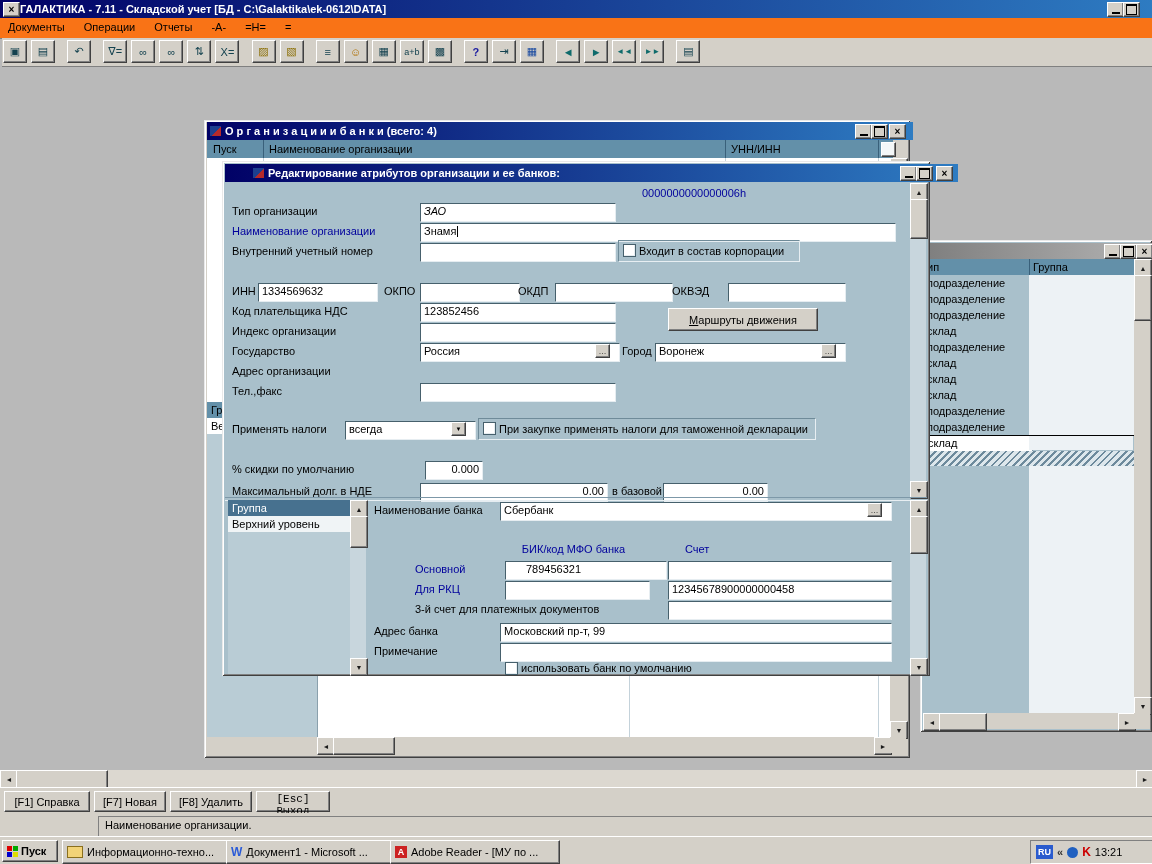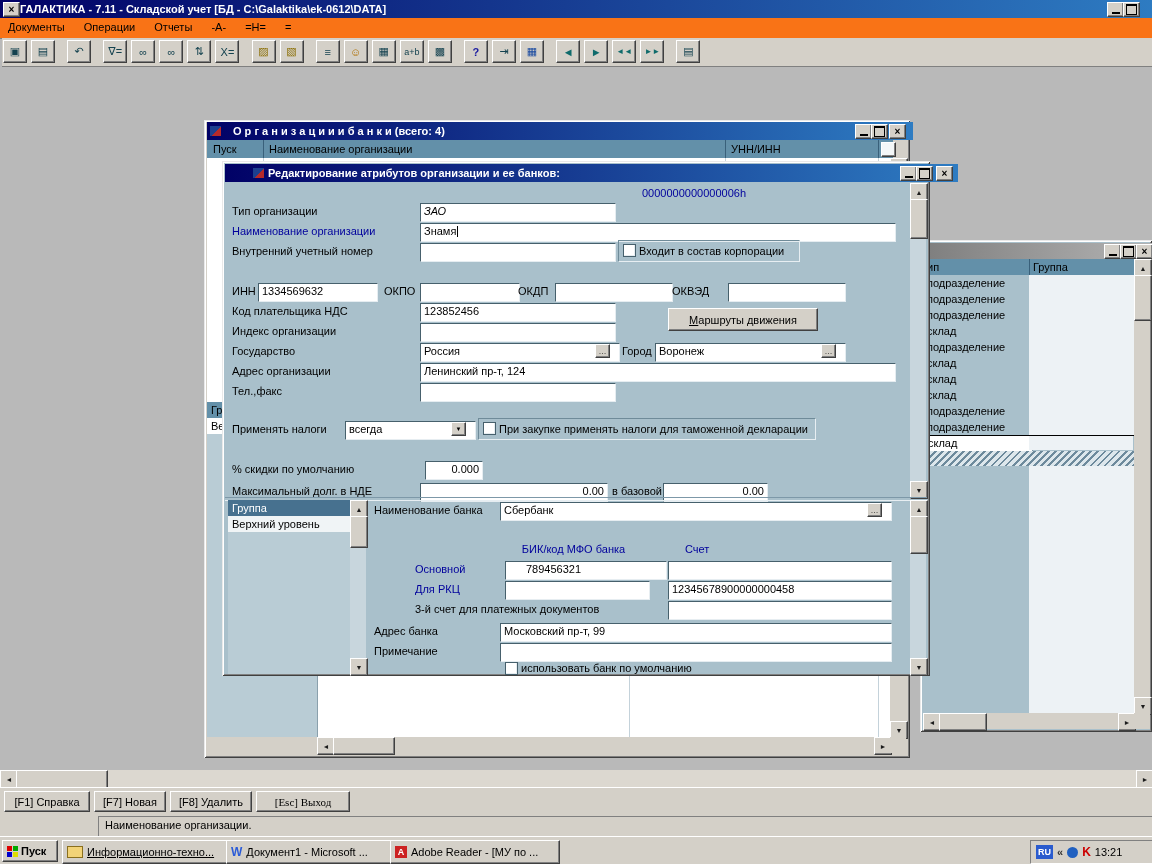--- a/index.html
+++ b/index.html
@@ -91,21 +91,21 @@
   <button class="tb-b btn gap" style="color:#0f6b6b;">◄</button>
   <button class="tb-b btn" style="color:#0f6b6b;">►</button>
   <button class="tb-b btn" style="color:#0f6b6b;font-size:8px;">◄◄</button>
   <button class="tb-b btn" style="color:#0f6b6b;font-size:8px;">►►</button>
   <button class="tb-b btn gap">▤</button>
 </div>
 
 <div class="abs win" style="left:204px;top:120px;width:706px;height:638px;z-index:10;">
   <div class="abs ttl" style="left:3px;top:2px;width:700px;height:18px;">
     <span class="logo" style="width:11px;height:10px;"></span>
-    <span style="margin-left:12px;">О р г а н и з а ц и и  и  б а н к и (всего: 4)</span>
+    <span style="margin-left:4px;">О р г а н и з а ц и и  и  б а н к и (всего: 4)</span>
     <div class="tbtn btn" style="right:41px;">
         <div style="width:8px;height:2px;background:#000;margin-top:7px;"></div>
       </div>
     <div class="tbtn btn" style="right:25px;">
         <div style="width:9px;height:8px;border:1px solid #000;border-top:2px solid #000;"></div>
       </div>
     <div class="tbtn btn" style="right:7px;">
         <span>×</span>
       </div>
   </div>
@@ -271,21 +271,20 @@
   <div class="fld" style="left:198px;top:162px;width:188px;"></div>
 
   <span class="lbl" style="left:10px;top:184px;">Государство</span>
   <div class="fld" style="left:198px;top:182px;width:192px;">Россия</div>
   <button class="abs btn" style="left:373px;top:183px;width:15px;height:14px;font-size:8px;padding:0;">…</button>
   <span class="lbl" style="left:400px;top:184px;">Город</span>
   <div class="fld" style="left:433px;top:182px;width:183px;">Воронеж</div>
   <button class="abs btn" style="left:599px;top:183px;width:15px;height:14px;font-size:8px;padding:0;">…</button>
 
   <span class="lbl" style="left:10px;top:204px;">Адрес организации</span>
-  <div class="fld" style="left:198px;top:202px;width:468px;">Ленинский пр-т, 124</div>
 
   <span class="lbl" style="left:10px;top:224px;">Тел.,факс</span>
   <div class="fld" style="left:198px;top:222px;width:188px;"></div>
 
   <span class="lbl" style="left:10px;top:262px;">Применять налоги</span>
   <div class="fld" style="left:123px;top:260px;width:123px;"><span>всегда</span></div>
   <button class="abs btn" style="left:229px;top:261px;width:15px;height:14px;font-size:6px;padding:0;">▼</button>
   <div class="grp" style="left:256px;top:257px;width:336px;height:20px;">
     <span class="chk" style="left:4px;top:3px;"></span>
     <span class="lbl" style="left:20px;top:4px;">При закупке применять налоги для таможенной декларации</span>
@@ -353,40 +352,40 @@
 <div class="abs" style="left:0;top:770px;width:1152px;height:17px;background:#dcd8d0;z-index:30;">
   <div class="sbtn btn" style="left:0;top:0;height:17px;">◄</div>
   <div class="abs btn" style="left:16px;top:0;width:90px;height:17px;"></div>
   <div class="sbtn btn" style="left:1136px;top:0;height:17px;">►</div>
 </div>
 
 <div class="abs" style="left:0;top:787px;width:1152px;height:26px;background:#d4d0c8;border-top:1px solid #fff;z-index:30;">
   <button class="abs btn" style="left:4px;top:3px;width:86px;height:21px;font-size:11px;font-family:inherit;">[F1] Справка</button>
   <button class="abs btn" style="left:94px;top:3px;width:72px;height:21px;font-size:11px;font-family:inherit;">[F7] Новая</button>
   <button class="abs btn" style="left:170px;top:3px;width:82px;height:21px;font-size:11px;font-family:inherit;">[F8] Удалить</button>
-  <button class="abs btn" style="left:256px;top:3px;width:94px;height:21px;font-size:11px;font-family:Liberation Serif, serif;">[Esc] Выход</button>
+  <button class="abs btn" style="left:256px;top:3px;width:74px;height:21px;font-size:11px;font-family:Liberation Mono, monospace;">[Esc] Выход</button>
 </div>
 
 <div class="abs" style="left:0;top:813px;width:1152px;height:23px;background:#d4d0c8;z-index:30;">
   <div class="abs sunk" style="left:98px;top:3px;width:1048px;height:17px;padding:2px 0 0 6px;">
     <span>Наименование организации.</span>
   </div>
 </div>
 
 <div class="abs" style="left:0;top:836px;width:1152px;height:28px;background:#d4d0c8;border-top:1px solid #fff;z-index:40;">
   <button class="abs btn" style="left:2px;top:3px;width:56px;height:22px;font-weight:bold;font-size:11px;font-family:inherit;display:flex;align-items:center;gap:3px;padding:0 4px;">
     <span style="display:inline-grid;grid-template-columns:5px 5px;grid-template-rows:5px 5px;gap:1px;">
         <i style="background:#d00;"></i>
         <i style="background:#0a0;"></i>
         <i style="background:#00c;"></i>
         <i style="background:#dd0;"></i>
       </span>
     <span>Пуск</span>
   </button>
-  <div class="tsk btn" style="left:62px;text-decoration:underline;">
+  <div class="tsk btn" style="left:62px;">
     <span class="folder"></span>
     <span>Информационно-техно...</span>
   </div>
   <div class="tsk btn" style="left:226px;">
     <span style="color:#2a5bd7;font-weight:bold;font-size:12px;">W</span>
     <span>Документ1 - Microsoft ...</span>
   </div>
   <div class="tsk btn" style="left:390px;">
     <span style="display:inline-flex;width:12px;height:12px;background:#c22;color:#fff;font-size:9px;font-weight:bold;align-items:center;justify-content:center;">A</span>
     <span>Adobe Reader - [МУ по ...</span>

